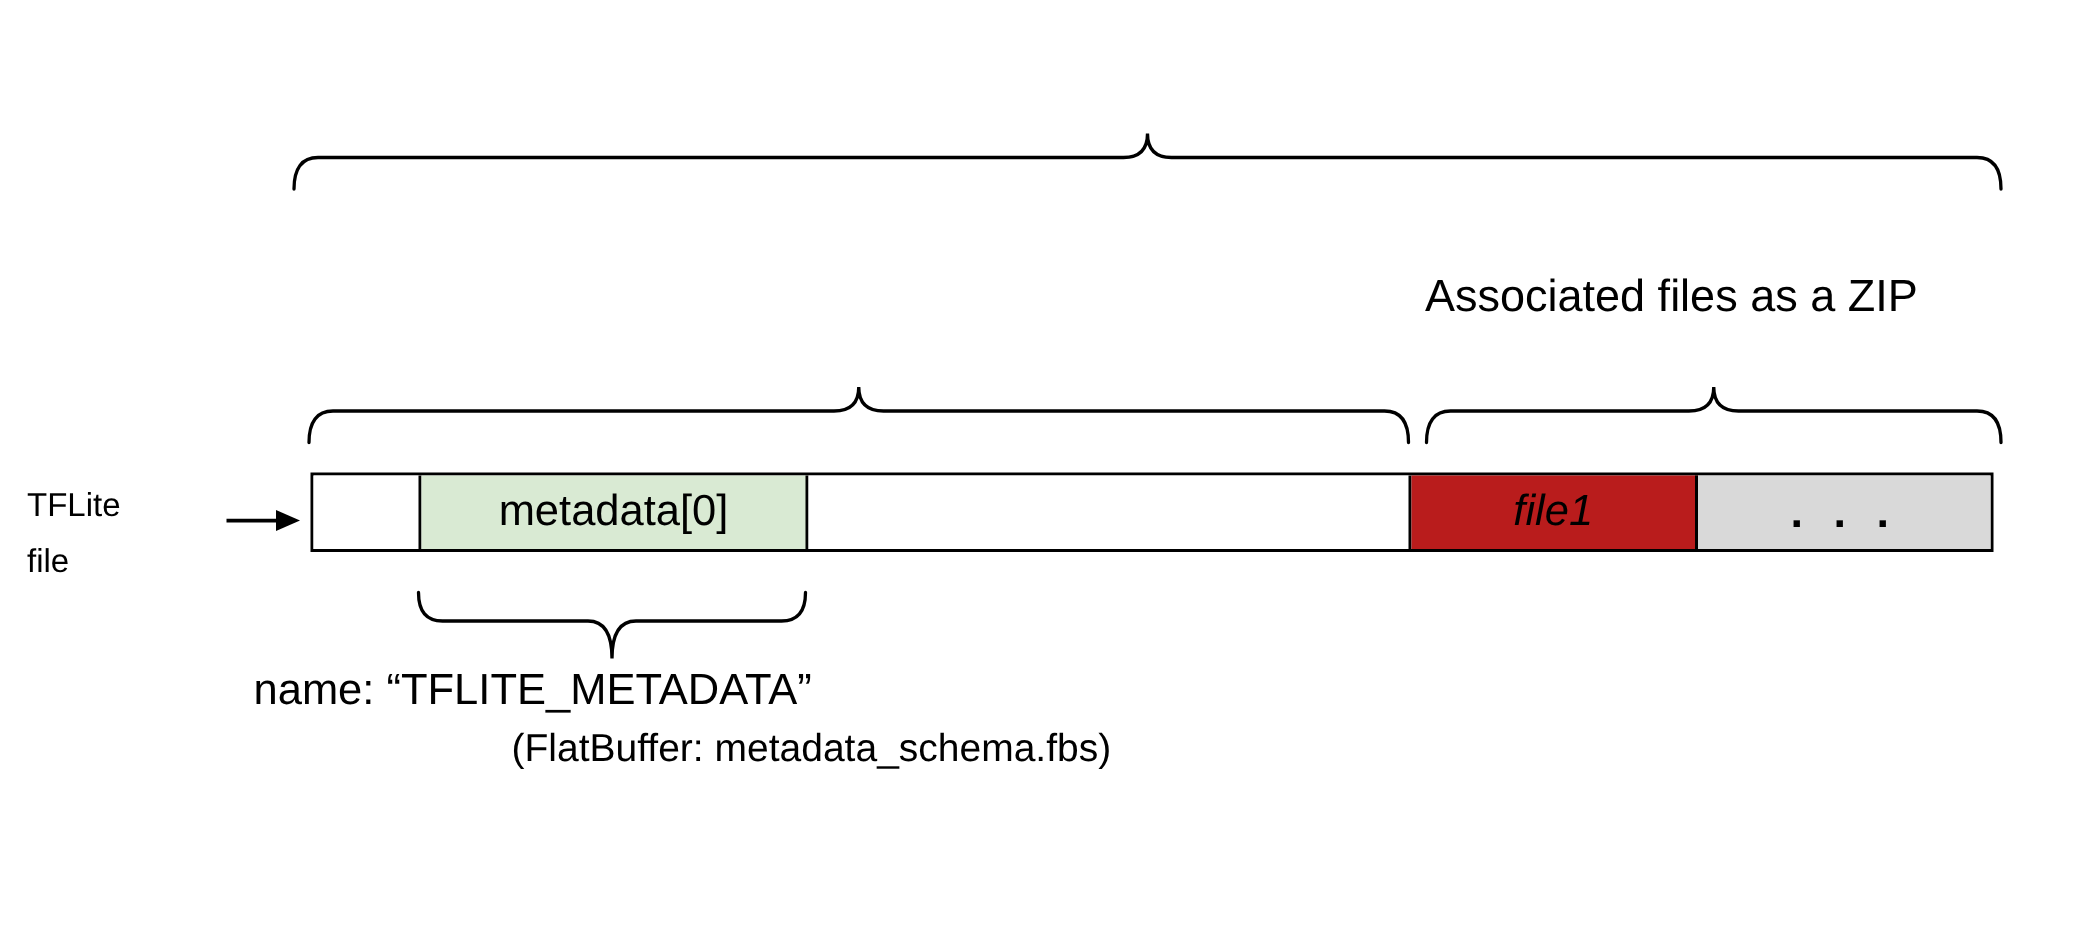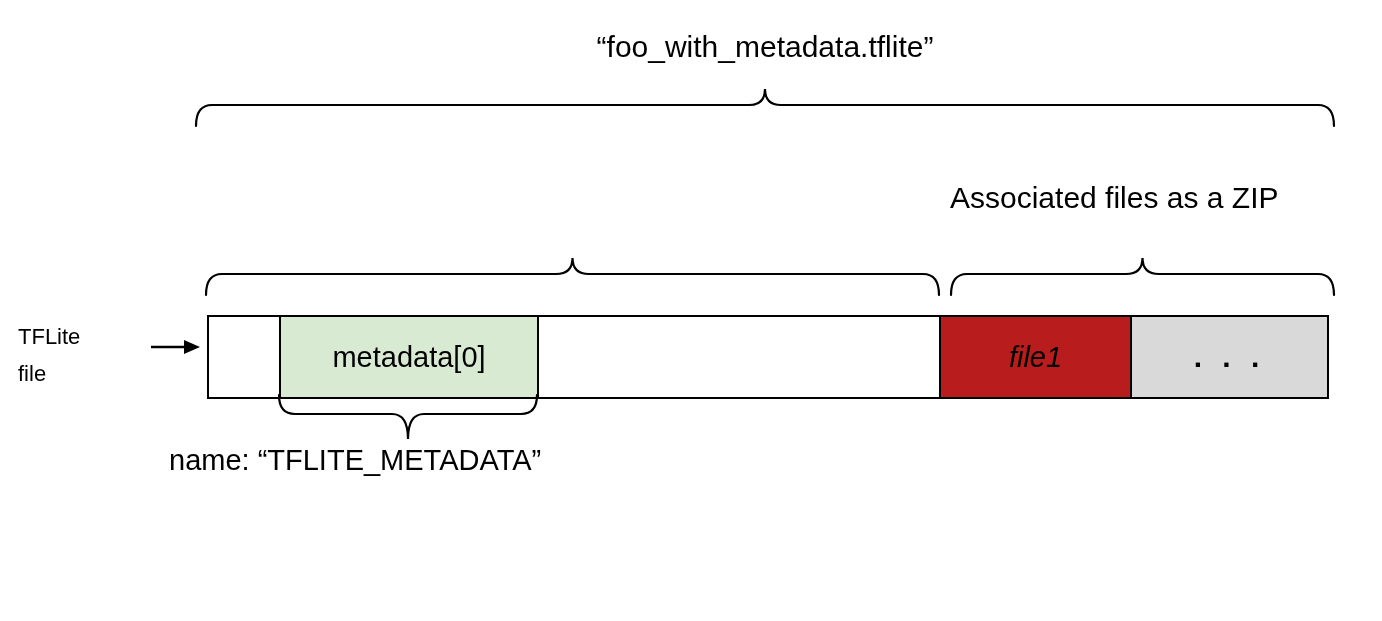--- a/index.html
+++ b/index.html
@@ -20,21 +20,21 @@
   .heading-left .sub{font-size:26px;margin-top:4px;white-space:nowrap;}
   .heading-right{
     position:absolute;left:950px;top:181px;width:385px;text-align:left;
     font-size:30px;white-space:nowrap;
   }
   .side-label{
     position:absolute;left:18px;top:318px;font-size:22px;line-height:37px;
   }
   .arrow{position:absolute;left:150px;top:336px;}
   .bar{
-    position:absolute;left:207px;top:315px;width:1122px;height:84px;
+    position:absolute;left:207px;top:315px;width:1122px;height:53px;
     box-sizing:border-box;border:2px solid #000;display:flex;background:#fff;
   }
   .seg{
     box-sizing:border-box;height:100%;display:flex;align-items:center;justify-content:center;
     font-size:29px;white-space:nowrap;border-right:2px solid #000;
   }
   .seg:last-child{border-right:none;}
   .seg-prefix{width:72px;background:#ffffff;}
   .seg-metadata{width:258px;background:#d9ead3;}
   .seg-body{width:402px;background:#ffffff;}
@@ -43,21 +43,20 @@
   .annotation{
     position:absolute;left:125px;top:442px;font-size:29px;line-height:36px;margin-left:44px;
   }
   .annotation .indent{font-size:26px;padding-left:172px;margin-top:2px;}
 </style>
 </head>
 <body>
 
 <div class="stage">
 
-  <div class="title">“foo_with_metadata.tflite”</div>
 
   <svg class="brace" style="left:195px;top:88px;" width="1140" height="40" viewBox="0 0 1140 40">
     <path d="M 1 38 Q 1 17 17 17 L 554 17 Q 570 17 570 1 Q 570 17 586 17 L 1123 17 Q 1139 17 1139 38"></path>
   </svg>
 
 
   <div class="heading-right">Associated files as a ZIP</div>
 
   <svg class="brace" style="left:205px;top:257px;" width="735" height="40" viewBox="0 0 735 40">
     <path d="M 1 38 Q 1 17 17 17 L 351 17 Q 367.5 17 367.5 1 Q 367.5 17 384 17 L 718 17 Q 734 17 734 38"></path>
@@ -84,15 +83,16 @@
     <div class="seg seg-file1">file1</div>
     <div class="seg seg-dots">. . .</div>
   </div>
 
   <svg class="brace" style="left:278px;top:394px;" width="260" height="46" viewBox="0 0 260 46">
     <path d="M 1 1 Q 1 20 17 20 L 114 20 Q 130 20 130 45 Q 130 20 146 20 L 243 20 Q 259 20 259 1"></path>
   </svg>
 
   <div class="annotation">
     <div>name: “TFLITE_METADATA”</div>
+    <div class="indent">(FlatBuffer: metadata_schema.fbs)</div>
   </div>
 
 </div>
 
 </body></html>

